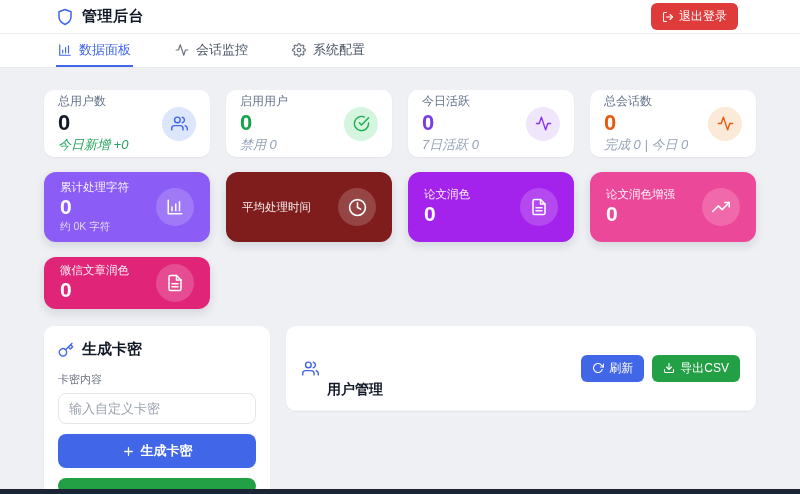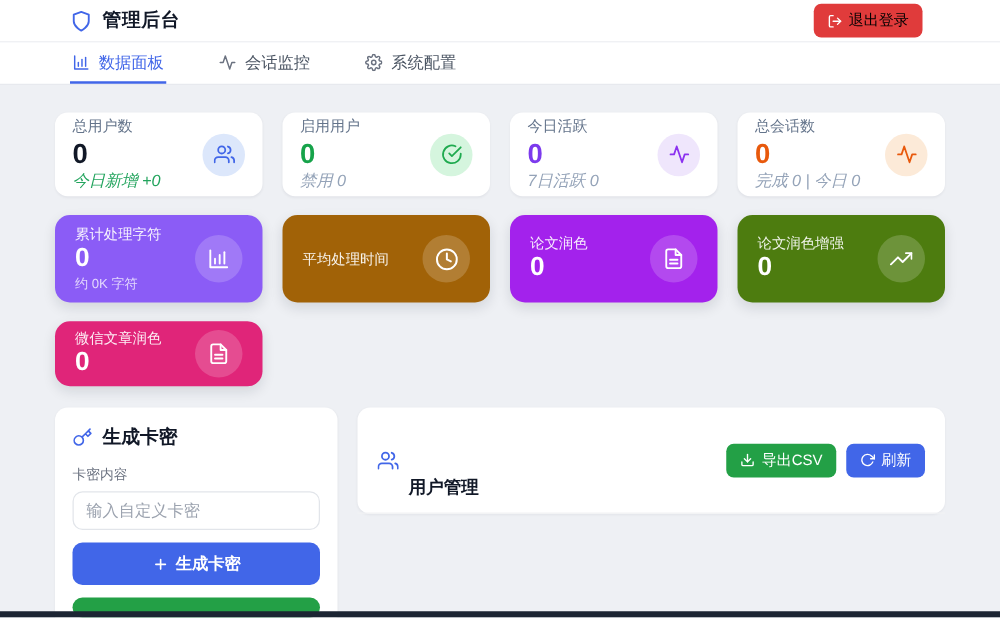--- a/index.html
+++ b/index.html
@@ -14,21 +14,21 @@
 
   
   .topbar {
     height:34px; background:#ffffff; border-bottom:1px solid #ecedf1;
     display:flex; align-items:center; justify-content:space-between;
     padding:0 62px 0 56px;
   }
   .brand { display:flex; align-items:center; gap:8px;text-align:center; }
   .brand-title { font-size:15px; font-weight:bold; color:#111827; letter-spacing:.5px; }
   .logout-btn {
-    background:#e03b3b; color:#000000; border:none; border-radius:6px;
+    background:#e03b3b; color:#ffffff; border:none; border-radius:6px;
     font-size:12px; padding:5px 11px; display:flex; align-items:center; gap:5px;
     cursor:pointer; font-family:inherit;
   }
 
   
   .tabbar {
     height:34px; background:#ffffff; border-bottom:1px solid #e7e9ee;
     display:flex; align-items:stretch; gap:40px; padding:0 56px;
   }
   .tab {
@@ -68,23 +68,23 @@
     box-shadow:0 4px 10px rgba(16,24,40,.12);
   }
   .metric-left { min-width:0; }
   .metric-label { font-size:11.5px; color:rgba(255,255,255,.92); white-space:nowrap; }
   .metric-value { font-size:21px; font-weight:bold; line-height:1.15; }
   .metric-sub { font-size:10.5px; color:rgba(255,255,255,.75); }
   .metric-chip { width:38px; height:38px; border-radius:50%; flex:0 0 auto;
     background:rgba(255,255,255,.18); color:#fff;
     display:flex; align-items:center; justify-content:center; }
   .bg-blue   { background:#8b5cf6; }
-  .bg-green  { background:#a16207; }
+  .bg-green  { background:#7f1d1d; }
   .bg-purple { background:#a322ec; }
-  .bg-indigo { background:#4d7c0f; }
+  .bg-indigo { background:#ec4899; }
   .bg-pink   { background:#e02579; }
   .metric-sm { height:52px; }
 
   
   .bottom { display:flex; gap:16px; margin-top:17px; align-items:flex-start; }
   .panel { background:#fff; border-radius:10px; box-shadow:0 1px 2px rgba(16,24,40,.05); }
   .keygen { width:226px; flex:0 0 auto; padding:14px; }
   .panel-title-row { display:flex; align-items:center; gap:8px; }
   .panel-title { font-size:15px; font-weight:bold; color:#111827; }
   .field-label { font-size:11px; color:#6b7280; margin:13px 0 6px; }
@@ -335,38 +335,38 @@
             <svg class="ic" width="17" height="17" viewBox="0 0 24 24" fill="none" stroke="currentColor" stroke-width="2" stroke-linecap="round" stroke-linejoin="round">
                 <path d="M17 21v-2a4 4 0 0 0-4-4H5a4 4 0 0 0-4 4v2"></path>
                 <circle cx="9" cy="7" r="4"></circle>
                 <path d="M23 21v-2a4 4 0 0 0-3-3.87"></path>
                 <path d="M16 3.13a4 4 0 0 1 0 7.75"></path>
               </svg>
           </span>
           <span class="users-title">用户管理</span>
         </div>
         <div class="head-actions">
+          <button class="btn-sm btn-primary">
+            <span>
+              <svg class="ic" width="12" height="12" viewBox="0 0 24 24" fill="none" stroke="#fff" stroke-width="2.2" stroke-linecap="round" stroke-linejoin="round">
+                  <polyline points="23 4 23 10 17 10"></polyline>
+                  <path d="M20.49 15a9 9 0 1 1-2.12-9.36L23 10"></path>
+                </svg>
+            </span>
+            <span>刷新</span>
+          </button>
           <button class="btn-sm btn-green">
             <span>
               <svg class="ic" width="12" height="12" viewBox="0 0 24 24" fill="none" stroke="#fff" stroke-width="2.2" stroke-linecap="round" stroke-linejoin="round">
                   <path d="M21 15v4a2 2 0 0 1-2 2H5a2 2 0 0 1-2-2v-4"></path>
                   <polyline points="7 10 12 15 17 10"></polyline>
                   <line x1="12" y1="15" x2="12" y2="3"></line>
                 </svg>
             </span>
             <span>导出CSV</span>
           </button>
-          <button class="btn-sm btn-primary">
-            <span>
-              <svg class="ic" width="12" height="12" viewBox="0 0 24 24" fill="none" stroke="#fff" stroke-width="2.2" stroke-linecap="round" stroke-linejoin="round">
-                  <polyline points="23 4 23 10 17 10"></polyline>
-                  <path d="M20.49 15a9 9 0 1 1-2.12-9.36L23 10"></path>
-                </svg>
-            </span>
-            <span>刷新</span>
-          </button>
         </div>
       </div>
     </div>
   </div>
 </div>
 
 <div class="footer-strip"></div>
 
 </body></html>

